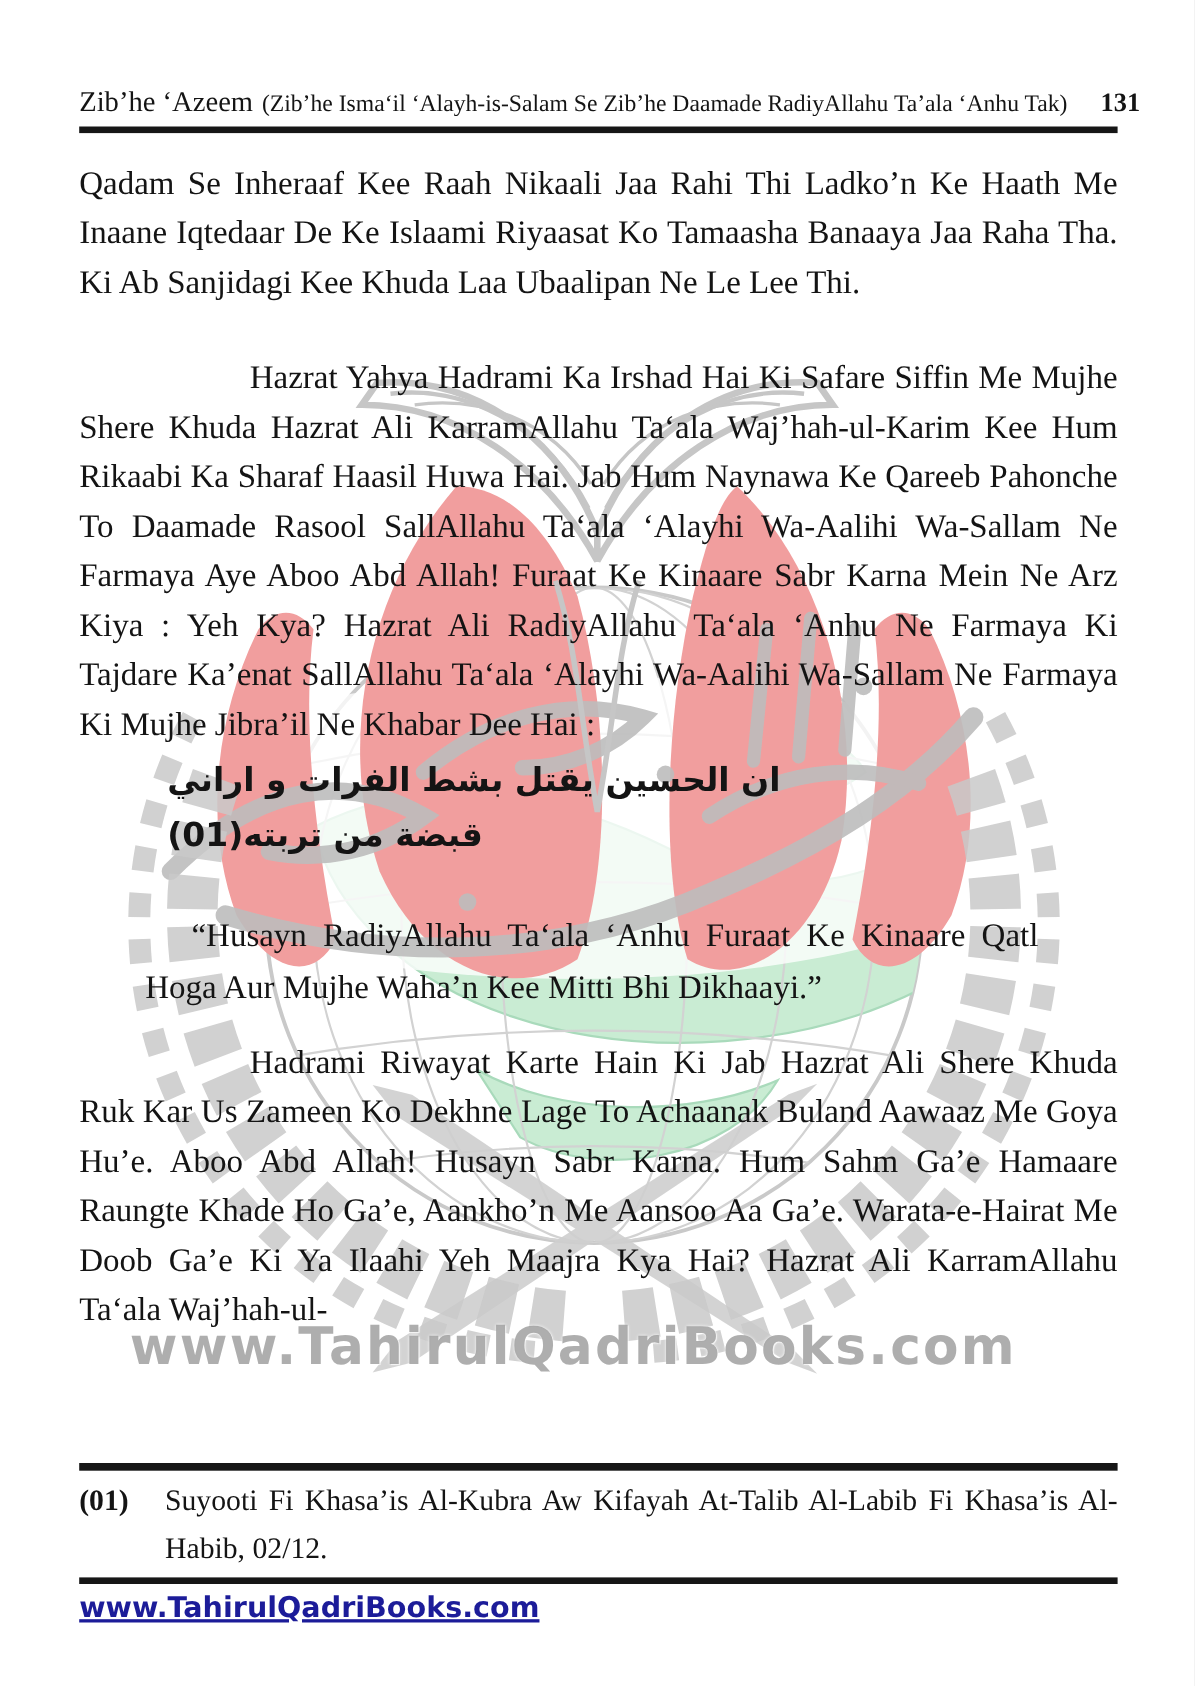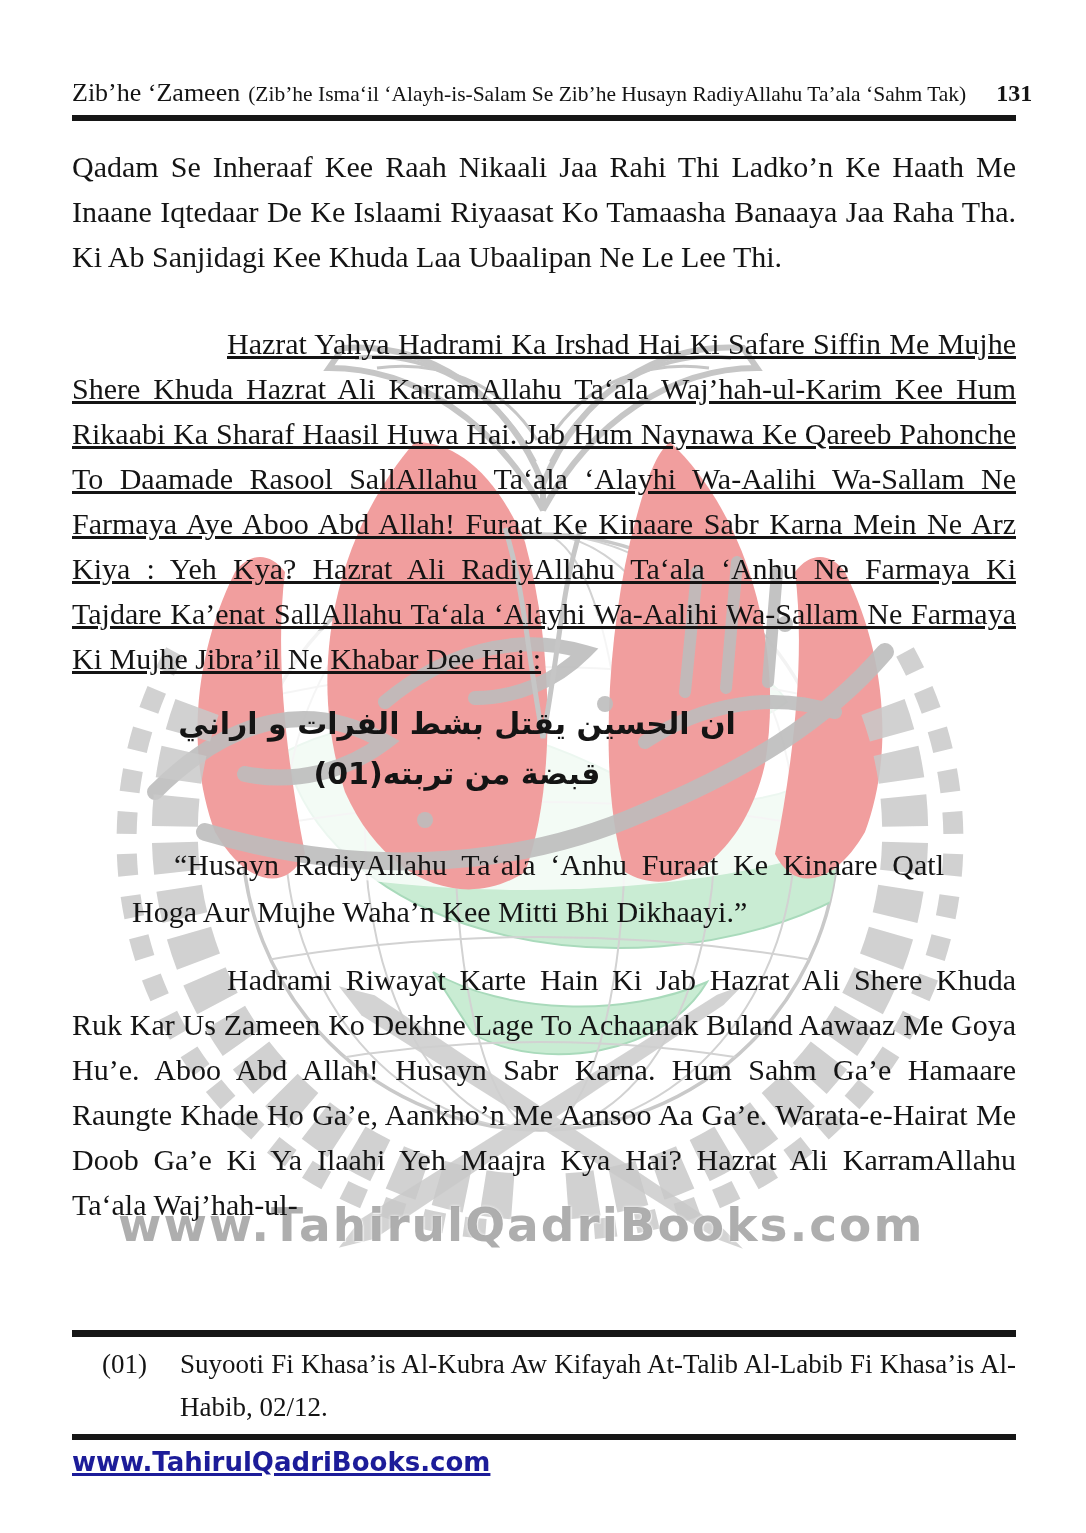--- a/index.html
+++ b/index.html
@@ -32,44 +32,44 @@
   .hdr-title{font-size:26px;white-space:nowrap;}
   .hdr-sub{font-size:21.5px;margin-left:8px;white-space:nowrap;}
   .hdr-page{font-size:24px;margin-left:auto;padding-left:30px;font-weight:bold;}
   .para{
     font-size:30px;line-height:45px;
     text-align:justify;
     margin:0;
   }
   .p1{margin-top:23px;}
   .indented{text-indent:155px;}
-  .p2{margin-top:42px;text-decoration:underline;}
+  .p2{margin-top:42px;}
   .p3{margin-top:22px;}
   .arabic{
     direction:rtl;
     font-family:"DejaVu Sans","Liberation Sans",sans-serif;
     font-weight:bold;
     font-size:30px;line-height:50px;
-    text-align:center;
-    margin:18px 254px 0 80px;
+    text-align:left;
+    margin:4px 254px 0 80px;
   }
   .bquote{
     font-size:30px;line-height:47px;
     text-align:justify;
     margin:42px 72px 0 60px;
     text-indent:42px;
   }
   
   .bottom{position:absolute;left:72px;right:70px;top:1330px;z-index:2;}
   .fn-rule{height:7px;background:#161616;}
   .footnote{
     display:flex;margin-top:6px;
     font-size:27px;line-height:43px;
   }
-  .fn-marker{flex:0 0 78px;font-weight:normal;margin-left:30px;}
+  .fn-marker{flex:0 0 78px;font-weight:bold;}
   .fn-text{flex:1;text-align:justify;}
   .ft-rule{height:6px;background:#161616;margin-top:5px;}
   .ft-link{
     display:inline-block;margin-top:7px;
     font-family:"DejaVu Sans","Liberation Sans",sans-serif;
     font-weight:bold;font-size:26px;
     color:#1c1c99;text-decoration:underline;
     text-decoration-thickness:3px;
     cursor:pointer;
   }
@@ -152,22 +152,22 @@
       <path d="M90,380 A390,390 0 0 0 420,958" stroke-width="20" stroke-dasharray="22 20"></path>
       <path d="M820,380 A390,390 0 0 1 490,958" stroke-width="20" stroke-dasharray="22 20"></path>
     </g>
   </svg>
 
   <div class="wm-url">www.TahirulQadriBooks.com</div>
 
   <div class="content">
 
     <header class="pagehead">
-      <span class="hdr-title">Zib’he ‘Zameen</span>
-      <span class="hdr-sub">(Zib’he Isma‘il ‘Alayh-is-Salam Se Zib’he Husayn RadiyAllahu Ta’ala ‘Sahm Tak)</span>
+      <span class="hdr-title">Zib’he ‘Azeem</span>
+      <span class="hdr-sub">(Zib’he Isma‘il ‘Alayh-is-Salam Se Zib’he Daamade RadiyAllahu Ta’ala ‘Anhu Tak)</span>
       <span class="hdr-page">131</span>
     </header>
 
     <p class="para p1">Qadam Se Inheraaf Kee Raah Nikaali Jaa Rahi Thi Ladko’n Ke Haath Me Inaane Iqtedaar De Ke Islaami Riyaasat Ko Tamaasha Banaaya Jaa Raha Tha. Ki Ab Sanjidagi Kee Khuda Laa Ubaalipan Ne Le Lee Thi.</p>
 
     <p class="para indented p2">Hazrat Yahya Hadrami Ka Irshad Hai Ki Safare Siffin Me Mujhe Shere Khuda Hazrat Ali KarramAllahu Ta‘ala Waj’hah-ul-Karim Kee Hum Rikaabi Ka Sharaf Haasil Huwa Hai. Jab Hum Naynawa Ke Qareeb Pahonche To Daamade Rasool SallAllahu Ta‘ala ‘Alayhi Wa-Aalihi Wa-Sallam Ne Farmaya Aye Aboo Abd Allah! Furaat Ke Kinaare Sabr Karna Mein Ne Arz Kiya : Yeh Kya? Hazrat Ali RadiyAllahu Ta‘ala ‘Anhu Ne Farmaya Ki Tajdare Ka’enat SallAllahu Ta‘ala ‘Alayhi Wa-Aalihi Wa-Sallam Ne Farmaya Ki Mujhe Jibra’il Ne Khabar Dee Hai :</p>
 
     <div class="arabic" dir="rtl">ان الحسين يقتل بشط الفرات و اراني قبضة من تربته(01)</div>
 
     <div class="bquote">“Husayn RadiyAllahu Ta‘ala ‘Anhu Furaat Ke Kinaare Qatl Hoga Aur Mujhe Waha’n Kee Mitti Bhi Dikhaayi.”</div>

